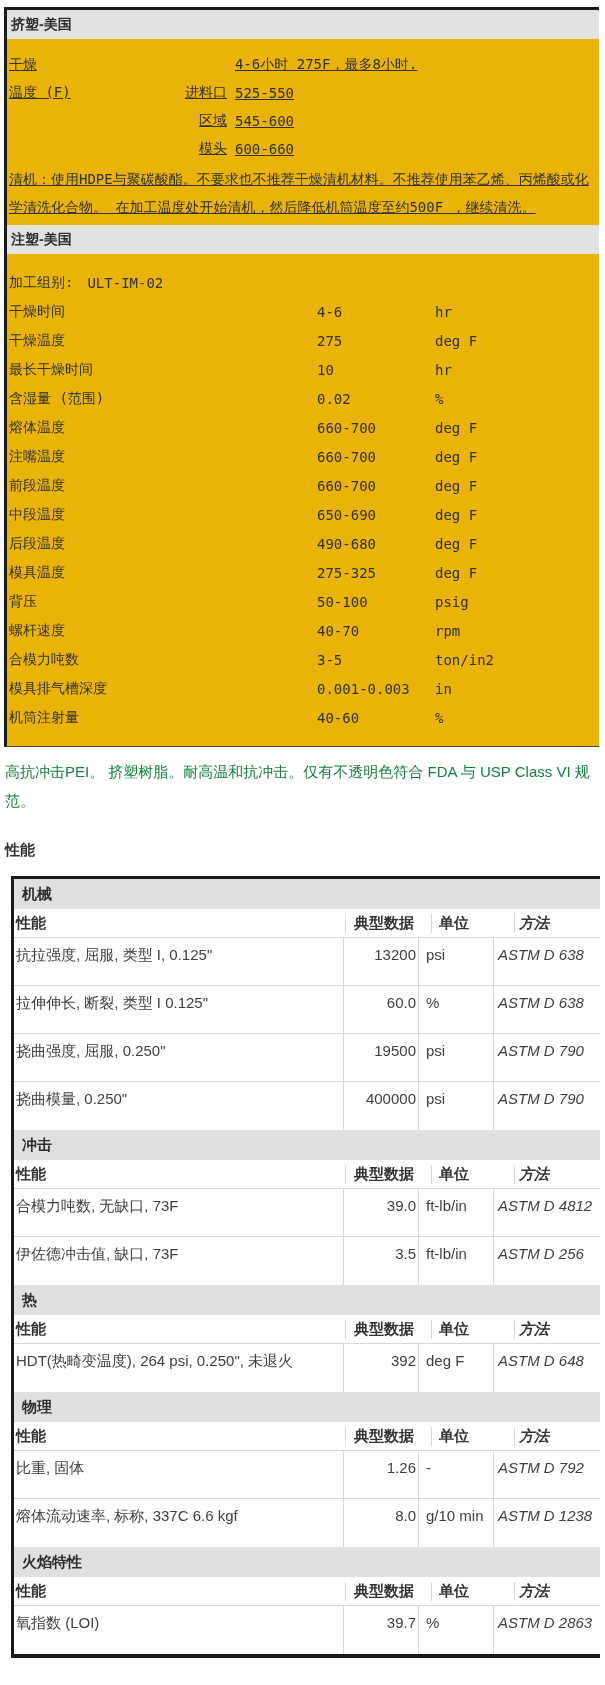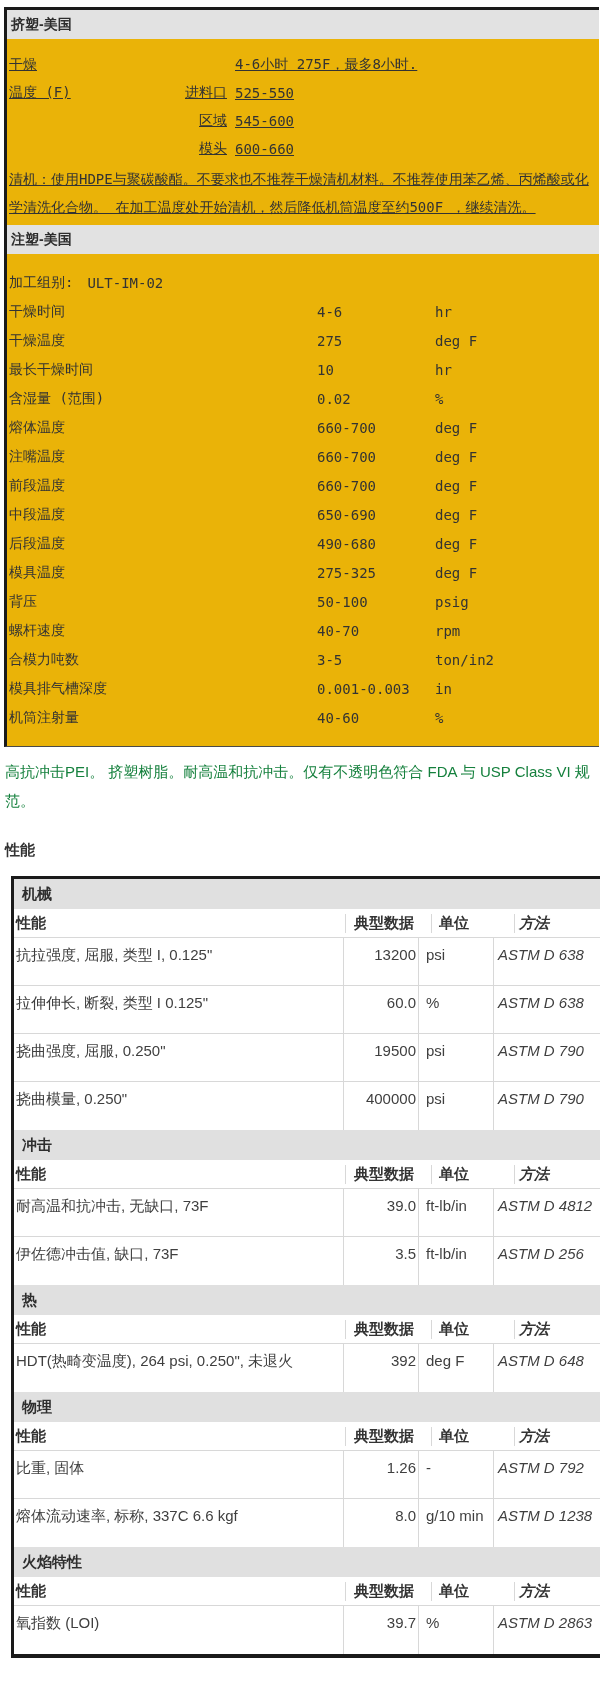--- a/index.html
+++ b/index.html
@@ -223,21 +223,21 @@
   </div>
 
   <div class="sec-band">冲击</div>
   <div class="cols-row">
     <div class="c-prop">性能</div>
     <div class="c-typ">典型数据</div>
     <div class="c-unit">单位</div>
     <div class="c-meth">方法</div>
   </div>
   <div class="prow">
-    <div class="c-prop">耐高温和抗冲击, 无缺口, 73F</div>
+    <div class="c-prop">合模力吨数, 无缺口, 73F</div>
     <div class="c-typ">39.0</div>
     <div class="c-unit">ft-lb/in</div>
     <div class="c-meth">ASTM D 4812</div>
   </div>
   <div class="prow last">
     <div class="c-prop">伊佐德冲击值, 缺口, 73F</div>
     <div class="c-typ">3.5</div>
     <div class="c-unit">ft-lb/in</div>
     <div class="c-meth">ASTM D 256</div>
   </div>

